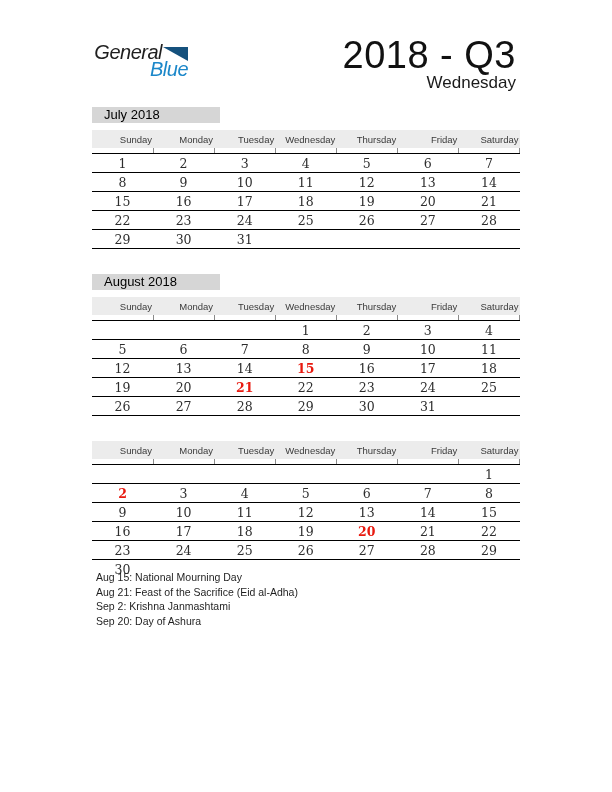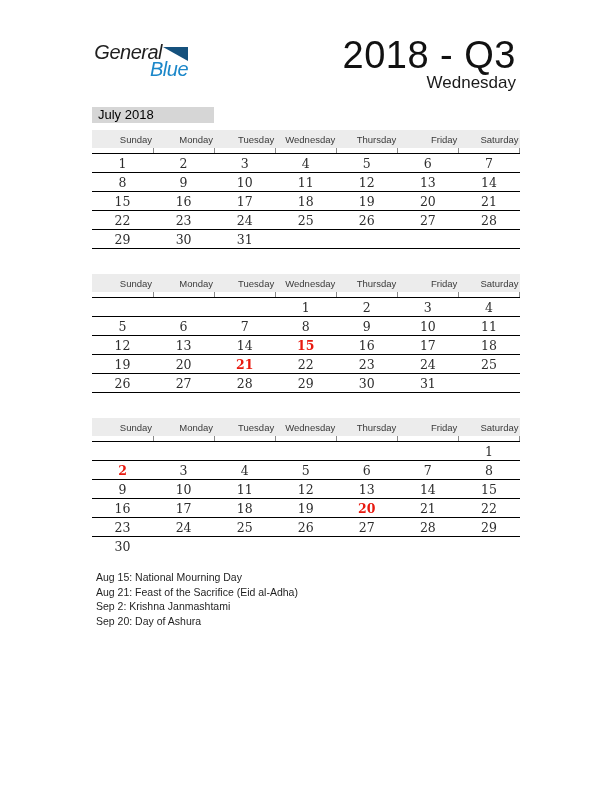--- a/index.html
+++ b/index.html
@@ -18,21 +18,21 @@
 
   
   .title-block{position:absolute;right:96px;top:38px;text-align:right;}
   .quarter-title{font-size:38px;color:#111;line-height:34px;letter-spacing:0.5px;}
   .region-label{font-size:17px;color:#1a1a1a;line-height:20px;margin-top:1px;}
 
   
   .months{position:absolute;left:92px;top:107px;width:428px;}
   .month{margin-bottom:25px;}
   .month-title{width:116px;height:16px;line-height:16px;background:var(--title-bar-bg,#d6d6d6);
-    font-size:13px;color:#000;padding-left:6px;margin-bottom:7px;}
+    font-size:13px;color:#000;padding-left:12px;margin-bottom:7px;}
   table.cal{width:428px;border-collapse:collapse;table-layout:fixed;}
   table.cal th{background:var(--weekday-bg,#ececec);font-weight:normal;font-size:9.5px;
     color:#3a3a3a;height:16px;text-align:right;}
   tr.ticks td{height:3px;border-right:1px solid #8a8a8a;}
   tbody td{font-family:"DejaVu Serif",serif;font-size:12.5px;color:var(--date-text,#2d2d2d);
     text-align:center;height:16px;line-height:15px;vertical-align:middle;
     border-bottom:1px solid var(--row-line,#000);}
   tbody tr.no-border td{border-bottom:none;}
   tbody td.red{color:var(--holiday-red,#e8190f);font-weight:bold;}
 
@@ -125,20 +125,21 @@
               <td>31</td>
               <td></td>
               <td></td>
               <td></td>
               <td></td>
             </tr>
           </tbody>
         </table>
       </div>
       <div class="month">
+        <div class="month-title">August 2018</div>
         <table class="cal">
           <thead>
             <tr>
               <th>Sunday</th>
               <th>Monday</th>
               <th>Tuesday</th>
               <th>Wednesday</th>
               <th>Thursday</th>
               <th>Friday</th>
               <th>Saturday</th>

